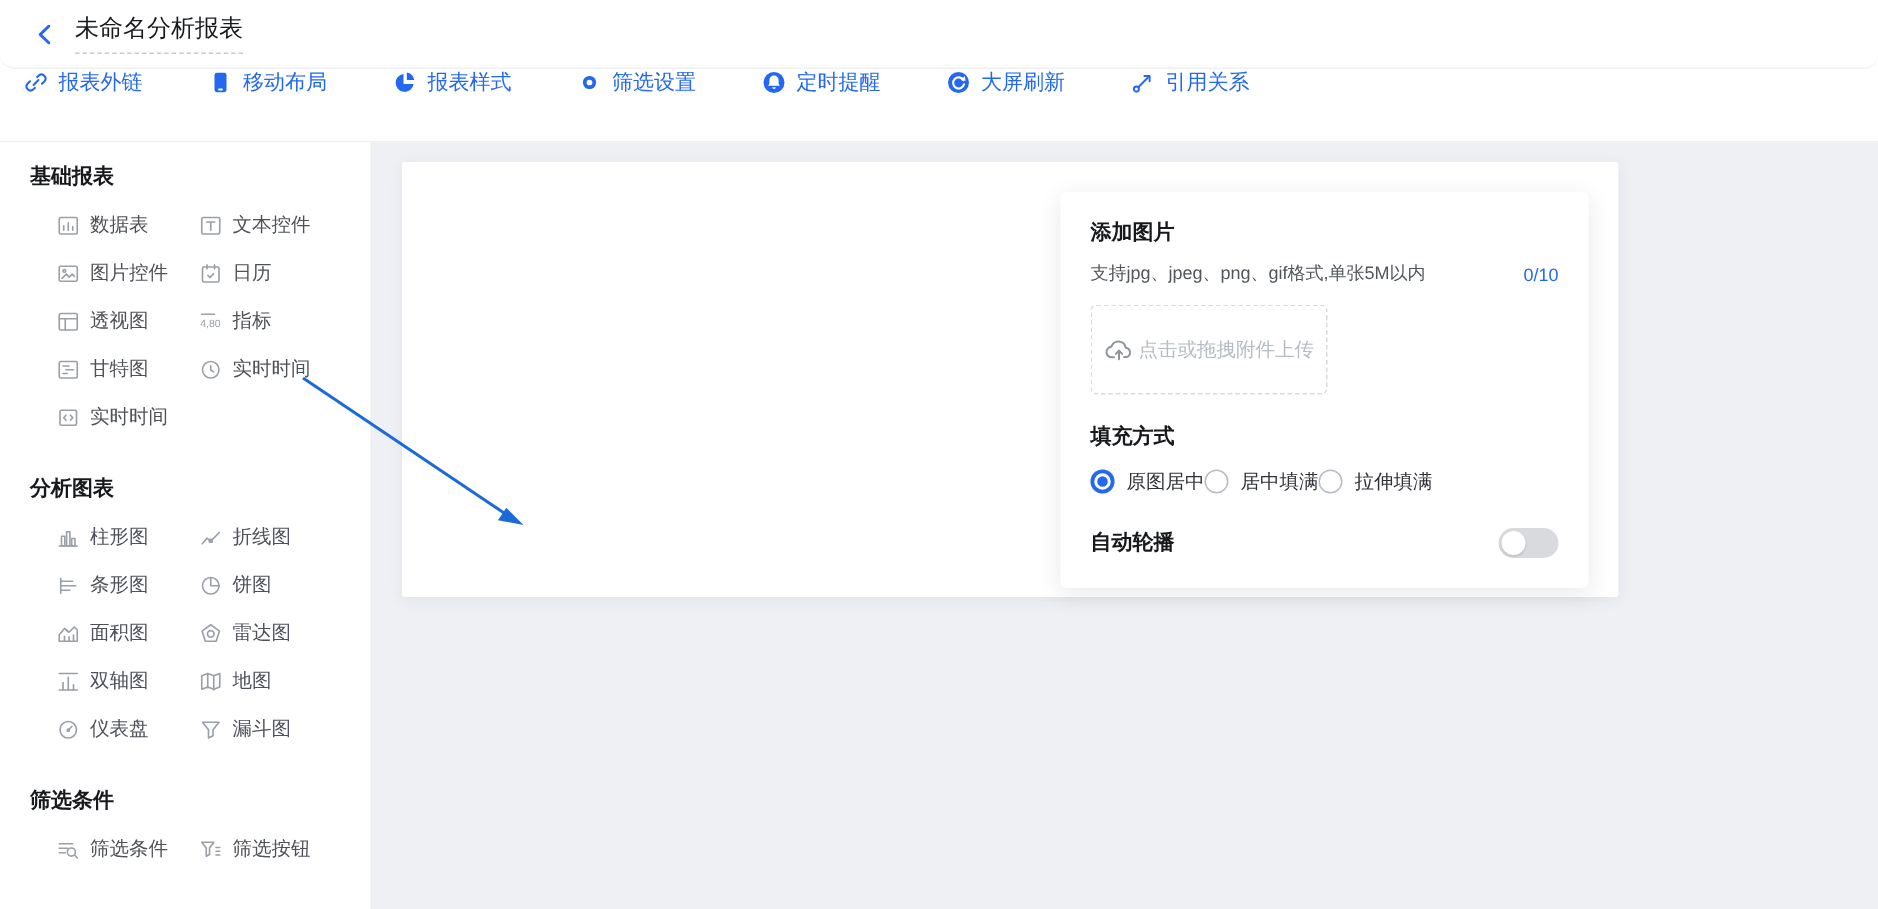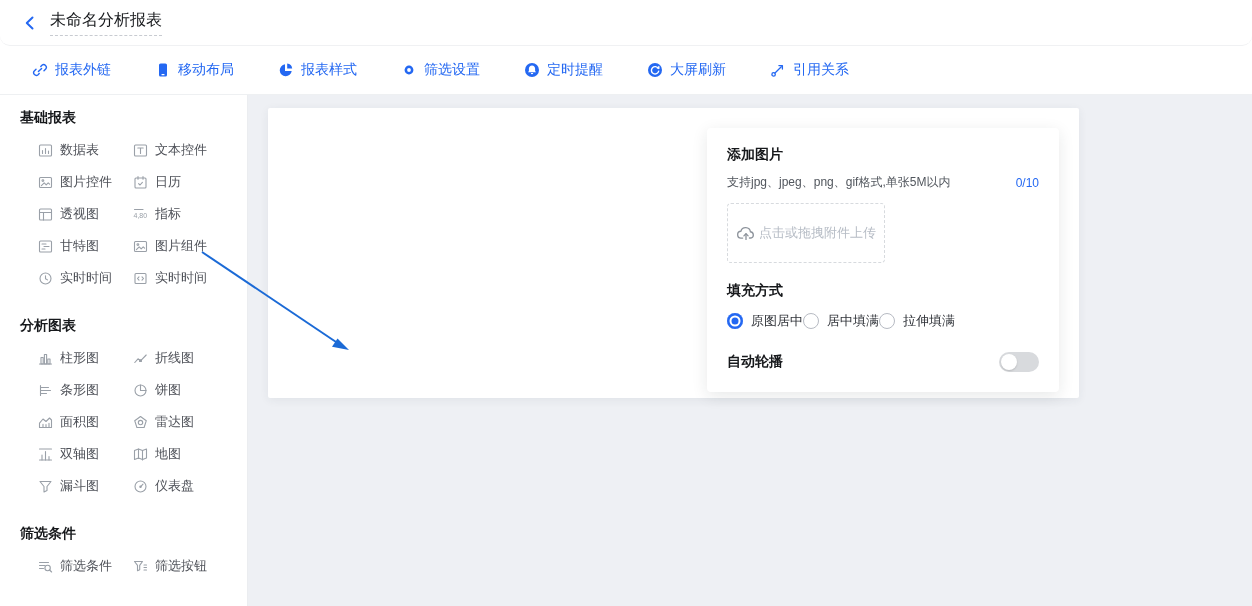--- a/index.html
+++ b/index.html
@@ -6,21 +6,21 @@
   html,body { width:1252px; height:606px; }
   body { font-family:"Liberation Sans","DejaVu Sans",sans-serif; background:#fff; color:#1f2329; overflow:hidden; }
   .app { width:1252px; height:606px; display:flex; flex-direction:column; }
 
   
   .header { height:46px; background:#fff; border-bottom:1px solid #f0f1f3; display:flex; align-items:center; padding-left:18px; flex:0 0 auto;border-radius:10px; }
   .back-btn { width:24px; height:24px; display:flex; align-items:center; justify-content:center; cursor:pointer; margin-right:8px; }
   .report-title { font-size:16px; font-weight:400; color:#17191c; border-bottom:1px dashed #c8cbd1; padding-bottom:5px; line-height:20px; cursor:text; }
 
   
-  .toolbar { height:49px; background:#fff; border-bottom:1px solid #eef0f2; display:flex; align-items:center; padding-left:32px; gap:44px; flex:0 0 auto; }
+  .toolbar { height:49px; background:#fff; border-bottom:1px solid #eef0f2; display:flex; align-items:flex-start; padding-left:16px; gap:44px; flex:0 0 auto; }
   .tb-item { display:flex; align-items:center; gap:7px; color:#2468f2; font-size:14px; cursor:pointer; white-space:nowrap; }
   .tb-item svg { display:block; }
 
   
   .body { flex:1; display:flex; position:relative; min-height:0; }
 
   
   .sidebar { width:248px; background:#fff; border-right:1px solid #ebedf0; padding:13px 0 0 20px; flex:0 0 auto; overflow:hidden; }
   .sec-title { font-size:14px; font-weight:bold; color:#17191c; height:18px; line-height:18px; margin-bottom:8px; }
   .sec { margin-bottom:0; }
@@ -198,30 +198,20 @@
                 <g class="icon-g">
                   <rect x="1.5" y="2" width="12" height="11" rx="1"></rect>
                   <path d="M4 5h4M6 7.5h5M4 10h3"></path>
                 </g>
               </svg>
             <span>甘特图</span>
           </div>
           <div class="sb-item">
             <svg width="15" height="15" viewBox="0 0 15 15">
                 <g class="icon-g">
-                  <rect x="1.5" y="2.5" width="12" height="10" rx="1"></rect>
-                  <circle cx="4.9" cy="5.6" r="0.9"></circle>
-                  <path d="M3.4 10.6l2.8-2.8 2 2 2-2 1.4 1.4"></path>
-                </g>
-              </svg>
-            <span>图片组件</span>
-          </div>
-          <div class="sb-item">
-            <svg width="15" height="15" viewBox="0 0 15 15">
-                <g class="icon-g">
                   <circle cx="7.5" cy="7.5" r="5.5"></circle>
                   <path d="M7.5 4.8v2.9l2 1.2"></path>
                 </g>
               </svg>
             <span>实时时间</span>
           </div>
           <div class="sb-item">
             <svg width="15" height="15" viewBox="0 0 15 15">
                 <g class="icon-g">
                   <rect x="2" y="2.5" width="11" height="10" rx="1"></rect>
@@ -305,34 +295,34 @@
                 <g class="icon-g">
                   <path d="M1.5 3.5l4-1.5 4 1.5 4-1.5v9l-4 1.5-4-1.5-4 1.5z"></path>
                   <path d="M5.5 2v9.5M9.5 3.5V13"></path>
                 </g>
               </svg>
             <span>地图</span>
           </div>
           <div class="sb-item">
             <svg width="15" height="15" viewBox="0 0 15 15">
                 <g class="icon-g">
-                  <path d="M2 2.5h11L9 7.5v4l-3 1.5V7.5z"></path>
-                </g>
-              </svg>
-            <span>漏斗图</span>
-          </div>
-          <div class="sb-item">
-            <svg width="15" height="15" viewBox="0 0 15 15">
-                <g class="icon-g">
                   <circle cx="7.5" cy="7.5" r="5.5"></circle>
                   <path d="M7.5 7.8L10 5.2"></path>
                   <circle cx="7.5" cy="7.8" r="0.7"></circle>
                 </g>
               </svg>
             <span>仪表盘</span>
+          </div>
+          <div class="sb-item">
+            <svg width="15" height="15" viewBox="0 0 15 15">
+                <g class="icon-g">
+                  <path d="M2 2.5h11L9 7.5v4l-3 1.5V7.5z"></path>
+                </g>
+              </svg>
+            <span>漏斗图</span>
           </div>
         </div>
       </div>
 
       <div class="sec">
         <div class="sec-title">筛选条件</div>
         <div class="sec-grid">
           <div class="sb-item">
             <svg width="15" height="15" viewBox="0 0 15 15">
                 <g class="icon-g">

